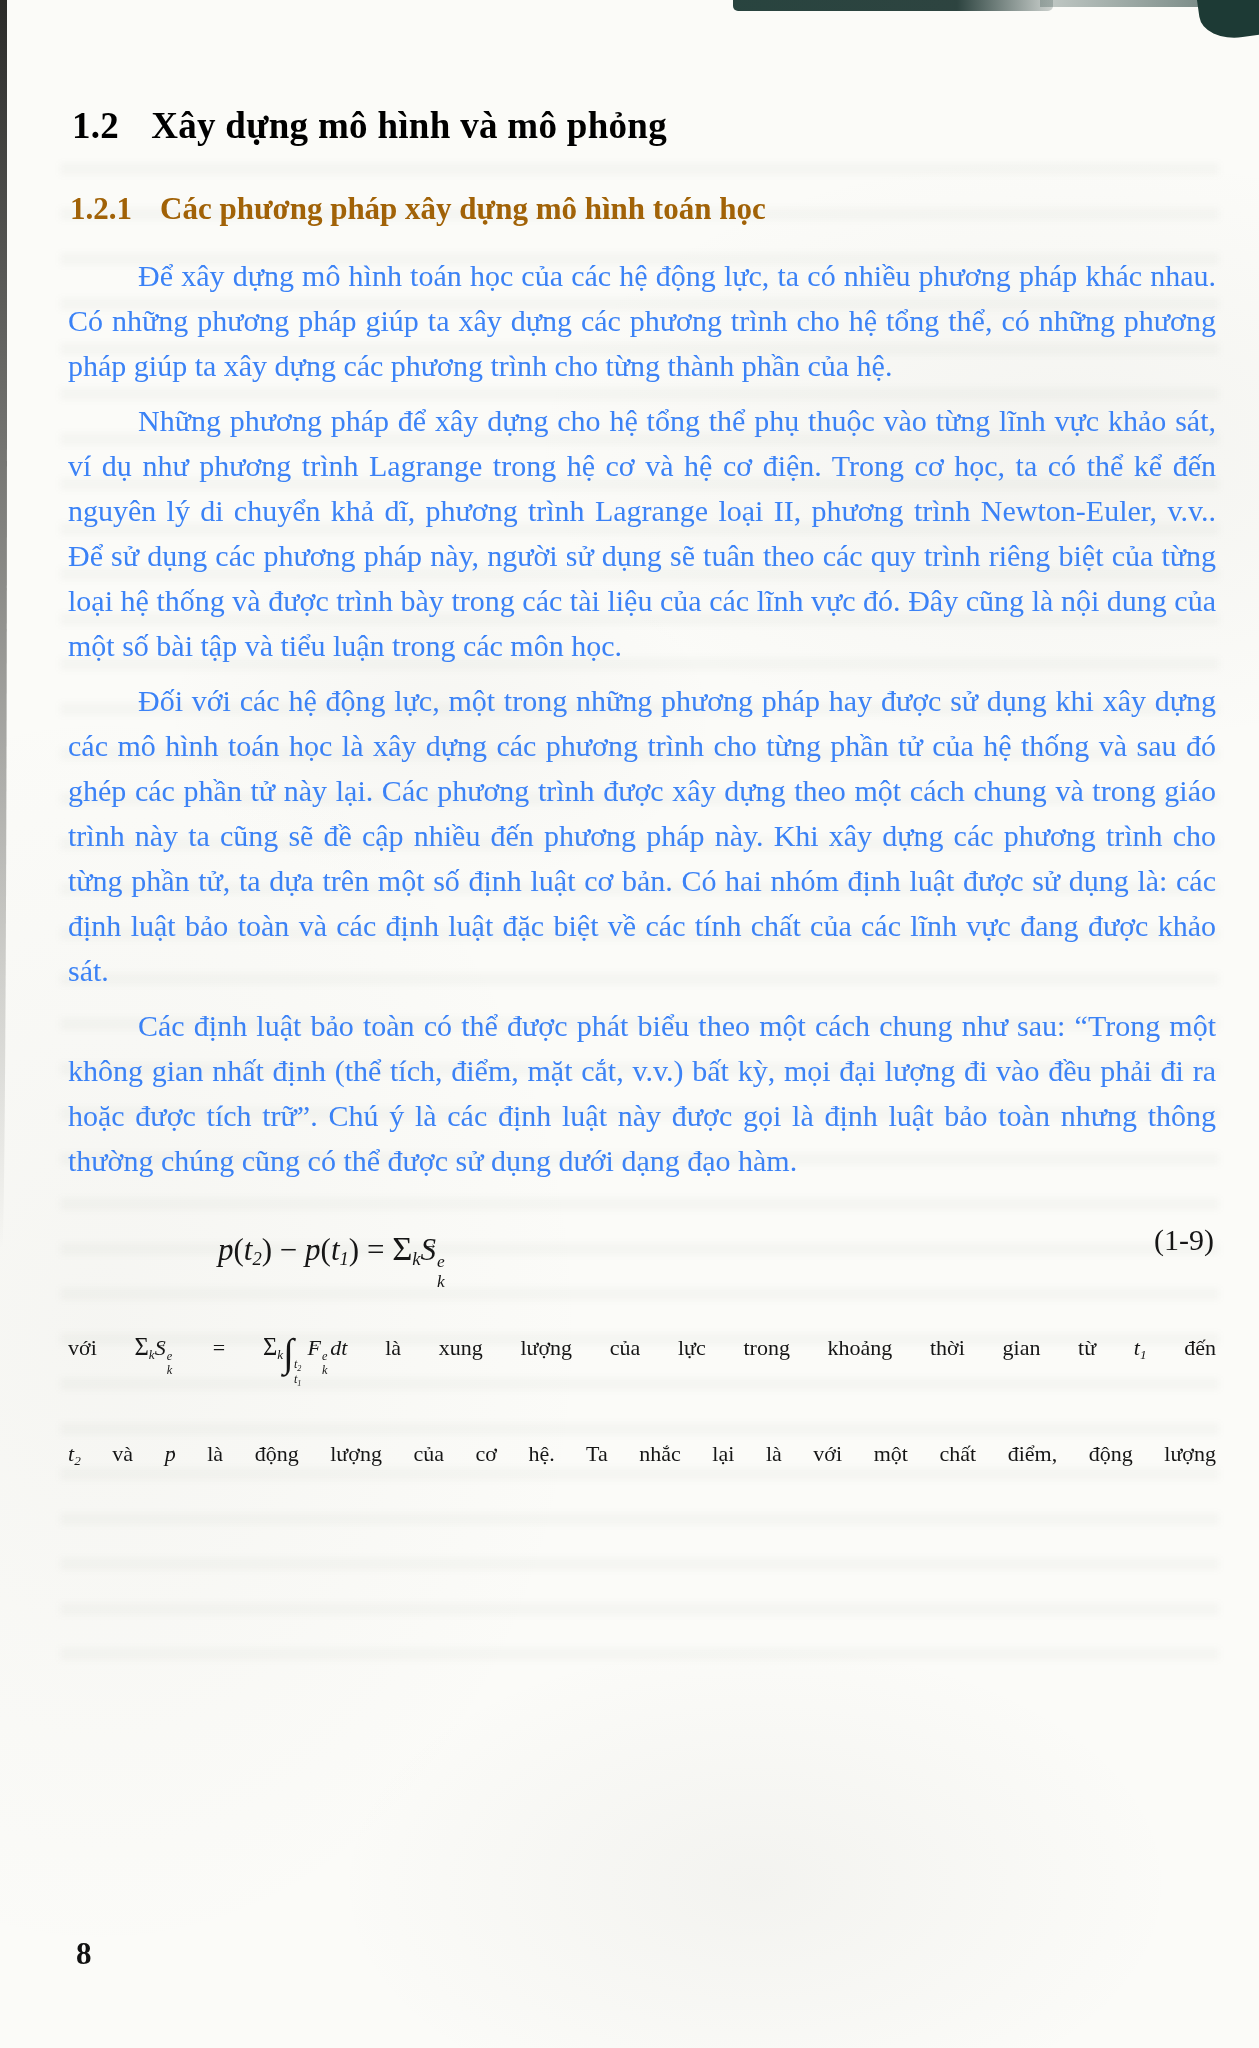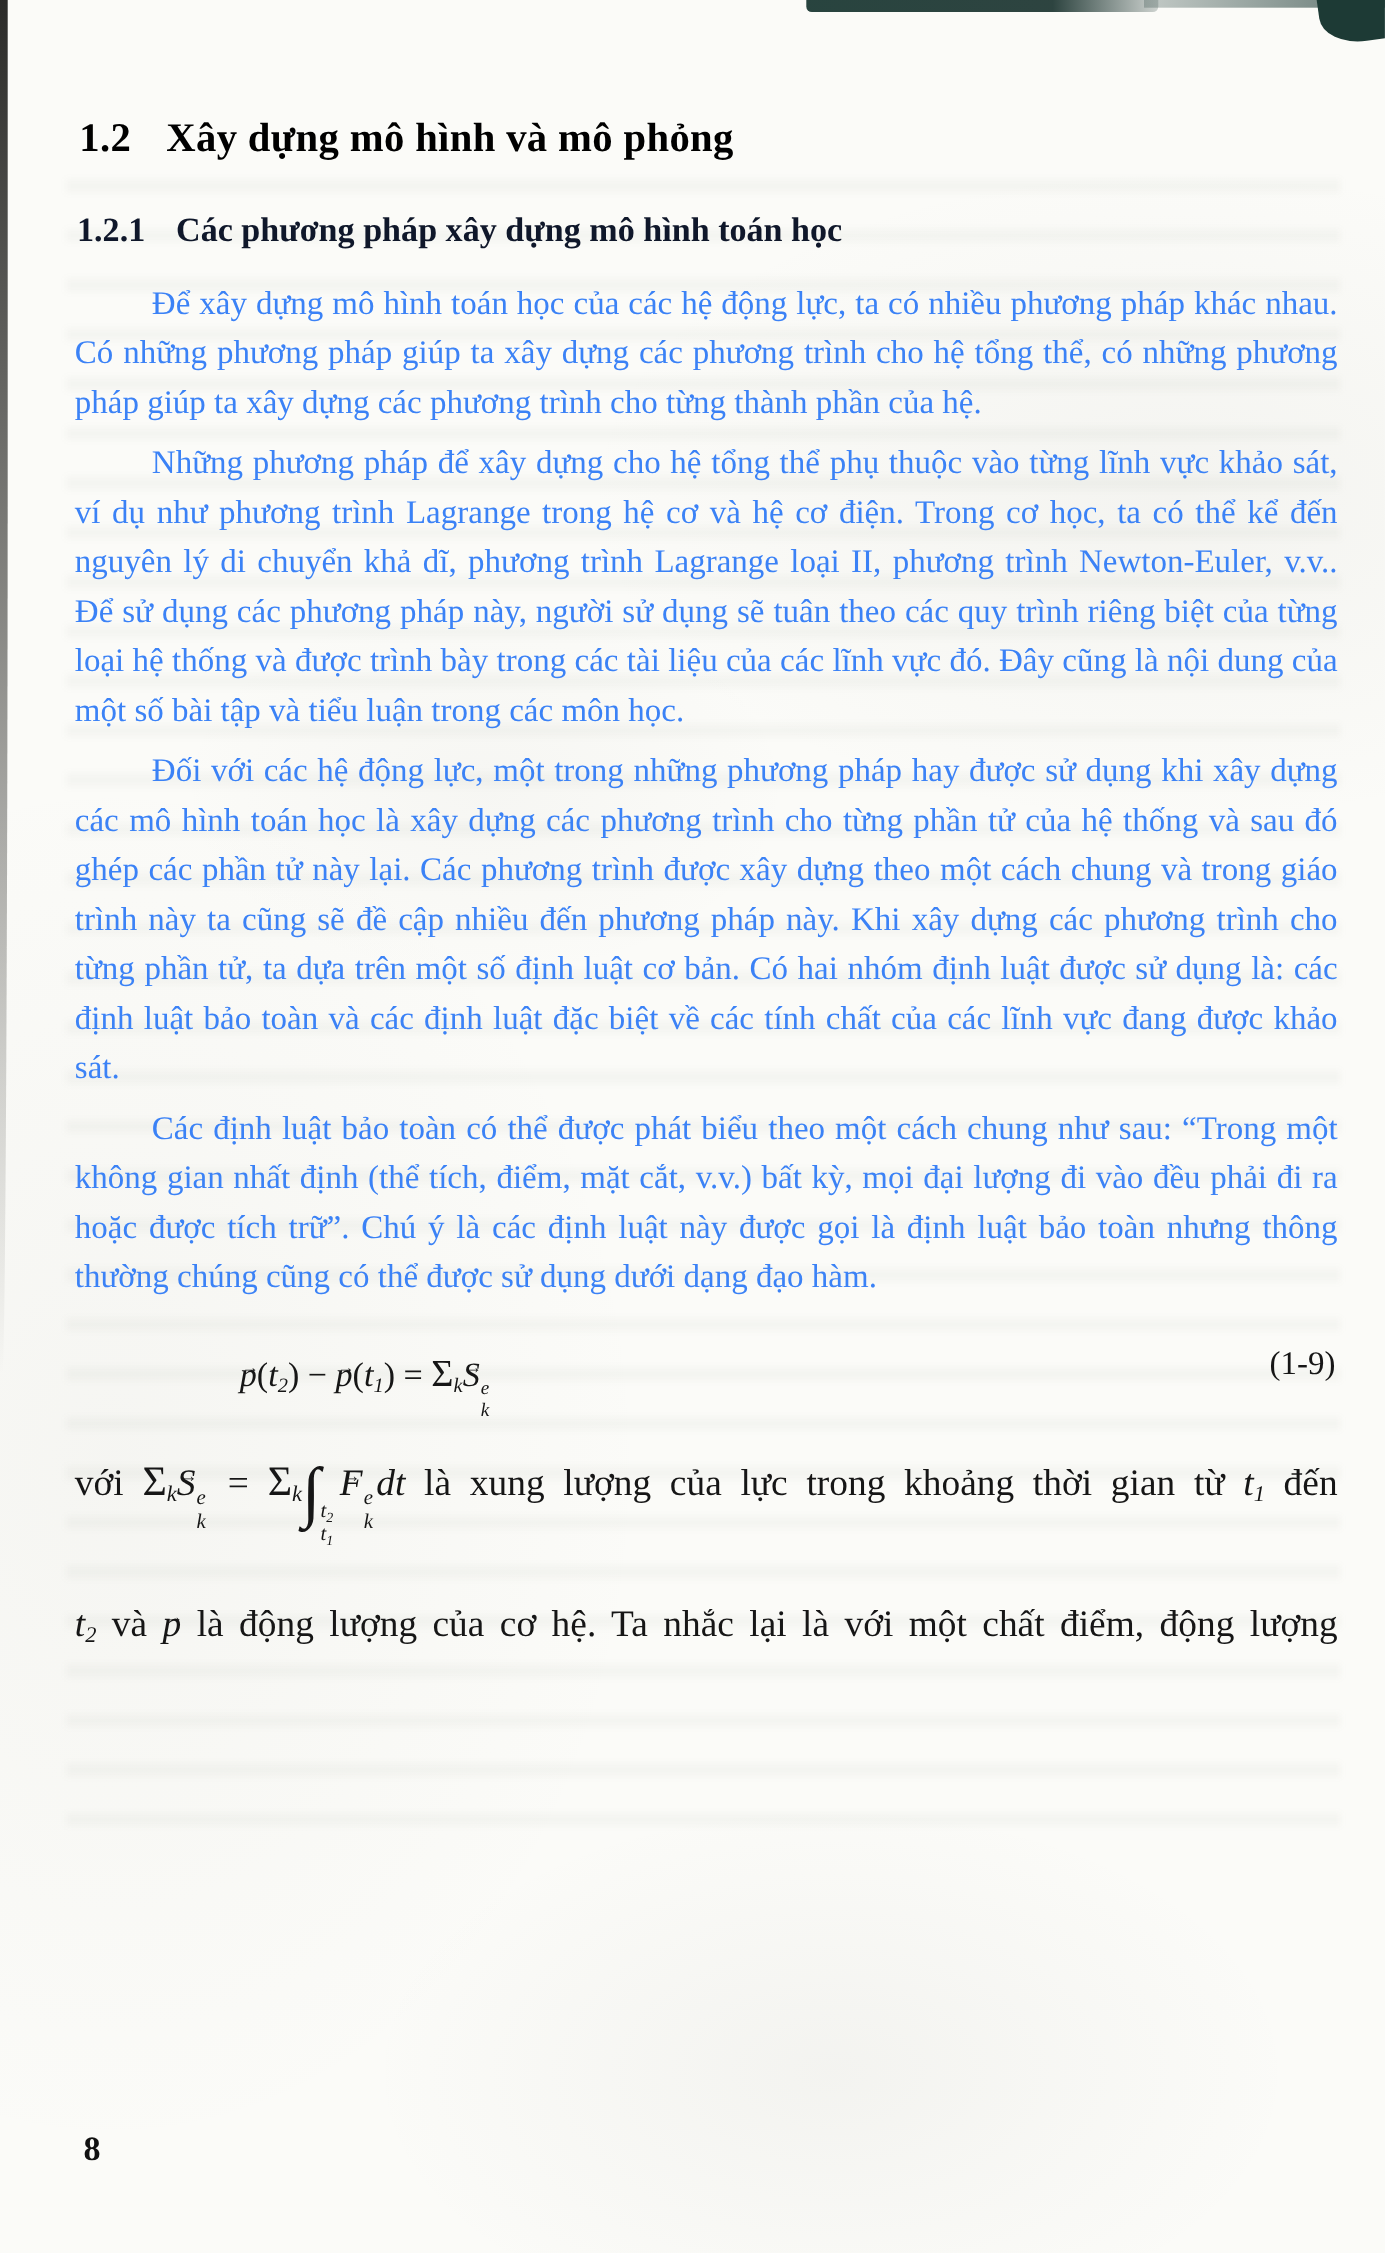--- a/index.html
+++ b/index.html
@@ -36,35 +36,35 @@
   }
   .ghost-texture{
     position:absolute;left:60px;right:40px;top:140px;height:1520px;
     background:repeating-linear-gradient(0deg, rgba(110,115,105,0.045) 0 12px, rgba(0,0,0,0) 12px 45px);
     filter:blur(3px);pointer-events:none;
   }
   
   .content{position:absolute;left:68px;width:1148px;top:104px;}
   .h1{font-size:37px;font-weight:bold;color:#000;letter-spacing:.3px;margin:0 0 44px 4px;}
   .h1 .num{display:inline-block;margin-right:32px;}
-  .h2{font-size:31px;font-weight:bold;color:#0f172a;margin:0 0 26px 2px;}
+  .h2{font-size:31px;font-weight:bold;color:#a16207;margin:0 0 26px 2px;}
   .h2 .num{display:inline-block;margin-right:28px;}
   p.body{
     font-size:30px;line-height:45px;text-align:justify;margin:0 0 10px 0;
     text-indent:70px;color:#3b82f6;
   }
   
   .eq-row{position:relative;margin:34px 0 30px 0;height:74px;}
   .eq{
     position:absolute;left:150px;top:0;font-size:31px;line-height:64px;white-space:nowrap;
   }
   .eq-number{position:absolute;right:2px;top:6px;font-size:30px;}
   
   .mline{
-    font-size:34px;line-height:52px;text-align:justify;text-align-last:justify;
+    font-size:22px;line-height:52px;text-align:justify;text-align-last:justify;
     margin:6px 0 40px 0;white-space:normal;
   }
   
   .m-t{font-style:normal;}
   .m-i{font-style:italic;}
   .m-sub{font-size:.6em;font-style:italic;vertical-align:-0.28em;}
   .m-sg{font-size:1.12em;font-style:normal;}
   .m-big{font-size:1.8em;font-style:normal;vertical-align:-0.28em;line-height:0;}
   .m-v{font-style:italic;position:relative;display:inline-block;}
   .m-v::after{

